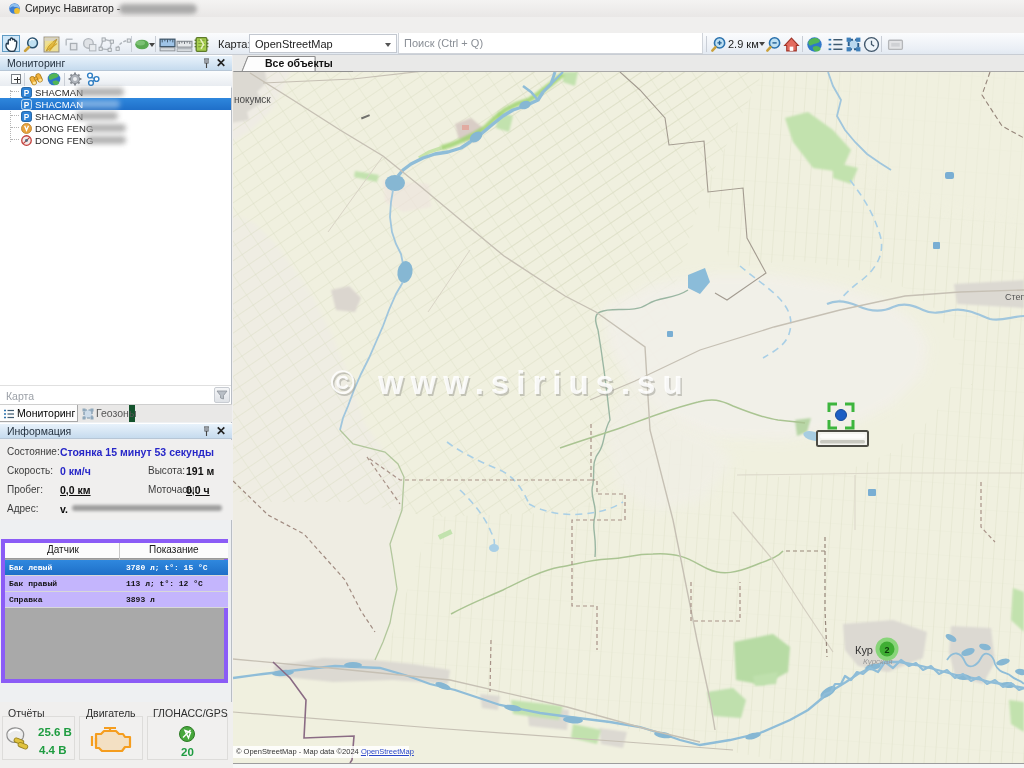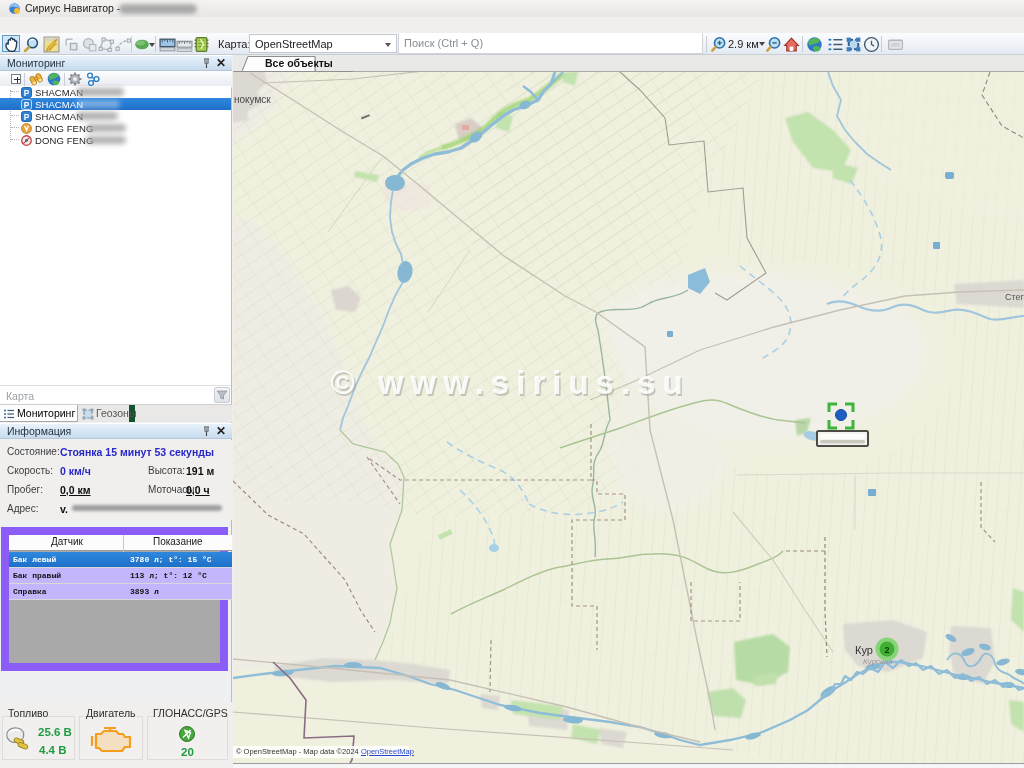--- a/index.html
+++ b/index.html
@@ -80,22 +80,22 @@
   background:#f0efee; font-size:10px; color:#3c3c3c; }
 #infofields .lbl { position:absolute; left:7px; }
 #infofields .lbl2 { position:absolute; left:148px; }
 #infofields .vblue { position:absolute; color:#2727c8; font-weight:bold; font-size:10.5px; }
 #infofields .vblk { position:absolute; color:#0d0d0d; font-weight:bold; font-size:10.5px; }
 #infofields .u { text-decoration:underline; }
 #infofields .ablur { position:absolute; left:72px; top:2px; width:150px; height:6px;
   background:#8a8a8a; border-radius:3px; filter:blur(1.6px); opacity:.8; }
 
 
-#stable { position:absolute; left:1px; top:472px; width:227px; height:144px;
-  border:8px solid #8b5cf6; background:#a9a9a9; }
+#stable { position:absolute; left:1px; top:484px; width:227px; height:144px;
+  border:4px solid #8b5cf6; background:#a9a9a9; }
 #stable .hdr { position:absolute; left:0; top:0; width:223px; height:16px; background:#fcfcfc;
   border-bottom:1px solid #9a9a9a; font-size:10px; color:#1a1a1a; }
 #stable .col2 { position:absolute; left:114px; top:0; width:1px; height:65px; background:#c8c8c8; }
 .srow { position:absolute; left:0; width:223px; height:16px; background:#c4b5fd;
   font-family:"Liberation Mono", monospace; font-size:8px; font-weight:bold; color:#111;
   border-bottom:1px solid #d8d8d8; }
 .srow.sel { background:linear-gradient(#2f88de,#1e6fc8); color:#fff; }
 .srow span { position:absolute; top:3.5px; }
 
 
@@ -437,21 +437,21 @@
           <span style="left:4px">Бак правый</span>
           <span style="left:121px"> 113 л; t°:  12 °C</span>
         </div>
       <div class="srow" style="top:48.5px">
           <span style="left:4px">Справка</span>
           <span style="left:121px">3893 л</span>
         </div>
     </div>
     <div id="gauges">
       <div class="gbox" style="left:2px;width:73px"></div>
-      <span class="gtitle" style="left:8px">Топливо</span>
+      <span class="gtitle" style="left:8px">Отчёты</span>
       <svg style="position:absolute;z-index:3;left:4px;top:24px" width="28" height="24" viewBox="0 0 28 24">
           <path d="M3 10 C2 5 7 1 13 2 C19 3 21 7 19 12 C17 16 10 18 6 15 C3 13 3 12 3 10z" fill="#ececec" stroke="#8f8f8f" stroke-width="1.1"></path>
           <path d="M5 7 C7 4 12 3 16 5" stroke="#fff" stroke-width="1.8" fill="none"></path>
           <rect x="10" y="13" width="10" height="4.5" rx="2.2" fill="#e0c23f" stroke="#96801e" stroke-width=".9" transform="rotate(22 15 15)"></rect>
           <rect x="14" y="17.5" width="10" height="4.5" rx="2.2" fill="#e0c23f" stroke="#96801e" stroke-width=".9" transform="rotate(22 19 19.5)"></rect>
         </svg>
       <svg style="position:absolute;z-index:3;left:88px;top:22px" width="46" height="30" viewBox="0 0 46 30">
           <g fill="#fbb03f" fill-opacity=".25" stroke="#f59d1e" stroke-width="2.2" stroke-linejoin="round">
             <path d="M8 10h5l3-3h12l3 3h4l2 3h5v10h-5l-3 4H14l-3-3H8z"></path>
           </g>

